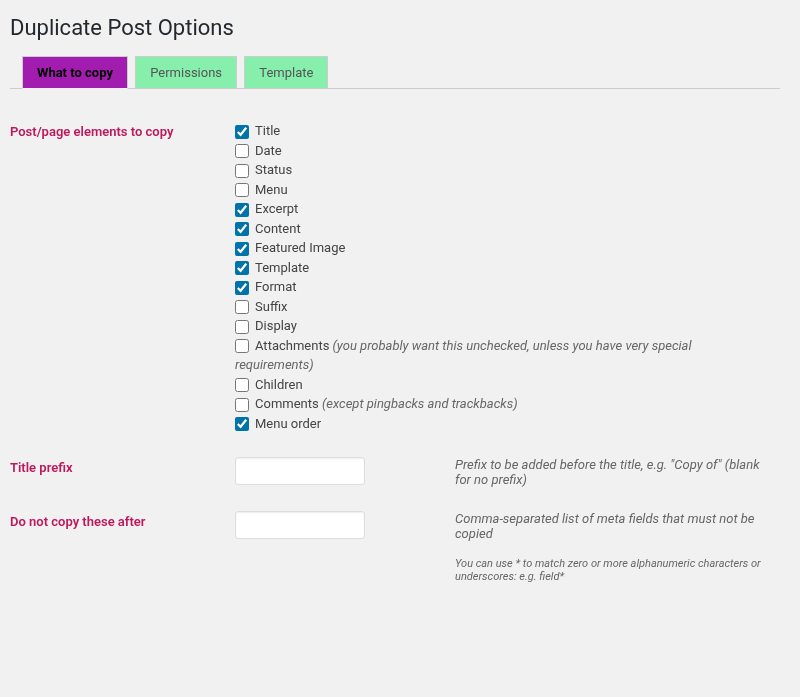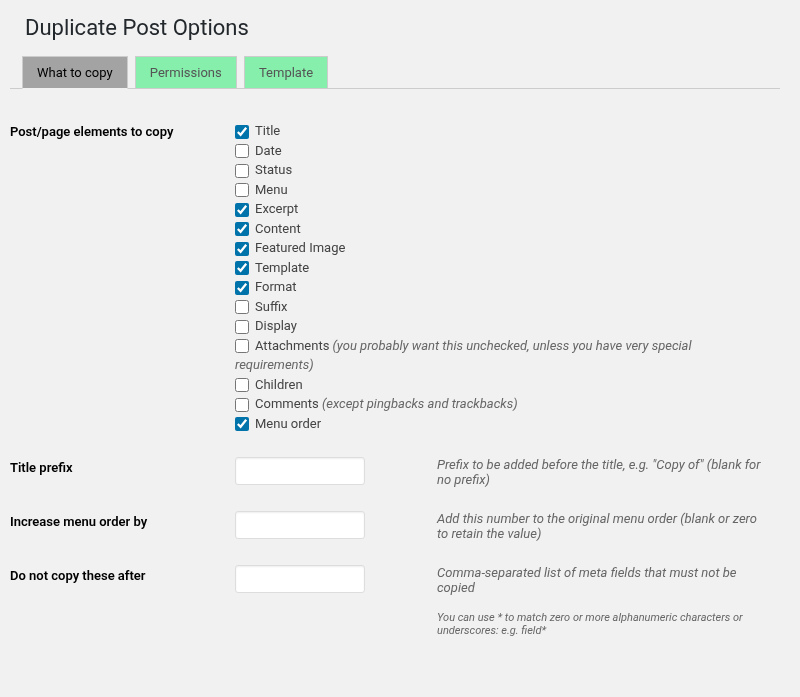--- a/index.html
+++ b/index.html
@@ -8,56 +8,57 @@
       font-size: 13px;
       color: #444;
       background: #f1f1f1;
       padding: 10px 20px 20px 10px;
       width: 800px;
     }
     h1 {
       font-size: 22px;
       font-weight: 400;
       color: #23282d;
-      margin: 5px 0 15px 15px;
+      margin: 5px 0 15px 0;
     }
     .nav-tabs {
       border-bottom: 1px solid #ccc;
       margin-bottom: 20px;
       padding-left: 12px;
     }
     .nav-tab {
       display: inline-block;
       padding: 8px 14px;
       background: #86efac;
       border: 1px solid #ccc;
       border-bottom: none;
       color: #555;
       font-size: 13px;
       margin-right: 4px;
       cursor: pointer;
       position: relative;
       top: 1px;
     }
     .nav-tab.active {
-      background: #a3a3a3;
+      background: #a21caf;
       border-bottom: 1px solid #f1f1f1;
       color: #000;
+      font-weight: bold;
     }
     table.form-table {
       width: 100%;
       border-collapse: collapse;
     }
     table.form-table th {
       text-align: left;
       vertical-align: top;
       padding: 15px 10px 15px 0;
       width: 215px;
       font-weight: 600;
-      color: #000000;
+      color: #be185d;
       font-size: 13px;
     }
     table.form-table td {
       padding: 12px 10px;
       vertical-align: top;
     }
     .checkbox-list label {
       display: block;
       line-height: 1.5;
       font-size: 13px;
@@ -90,21 +91,21 @@
       padding: 4px 6px;
       border: 1px solid #ddd;
       border-radius: 3px;
       box-shadow: inset 0 1px 2px rgba(0,0,0,0.07);
       font-size: 13px;
       height: 28px;
     }
     .input-row td .field-wrap {
       display: flex;
       align-items: flex-start;
-      gap: 72px;
+      gap: 90px;
     }
   </style>
 </head>
 <body>
 
 <h1>Duplicate Post Options</h1>
 
 <div class="nav-tabs">
   <span class="nav-tab active">What to copy</span>
   <span class="nav-tab">Permissions</span>
@@ -140,29 +141,20 @@
     <th>Title prefix</th>
     <td>
           <div class="field-wrap">
       <input type="text" value="" style="">
       <span class="desc">Prefix to be added before the title, e.g. "Copy of" (blank for no prefix)</span>
     </div>
         </td>
   </tr>
 
 
-  <tr class="input-row">
-    <th>Increase menu order by</th>
-    <td>
-          <div class="field-wrap">
-      <input type="text" value="" style="">
-      <span class="desc">Add this number to the original menu order (blank or zero to retain the value)</span>
-    </div>
-        </td>
-  </tr>
 
   <tr class="input-row">
     <th>Do not copy these after</th>
     <td>
           <div class="field-wrap">
       <input type="text" value="" style="">
       <span>
         <span class="desc">Comma-separated list of meta fields that must not be copied</span>
         <span class="desc-small">You can use * to match zero or more alphanumeric characters or underscores: e.g. field*</span>
       </span>

